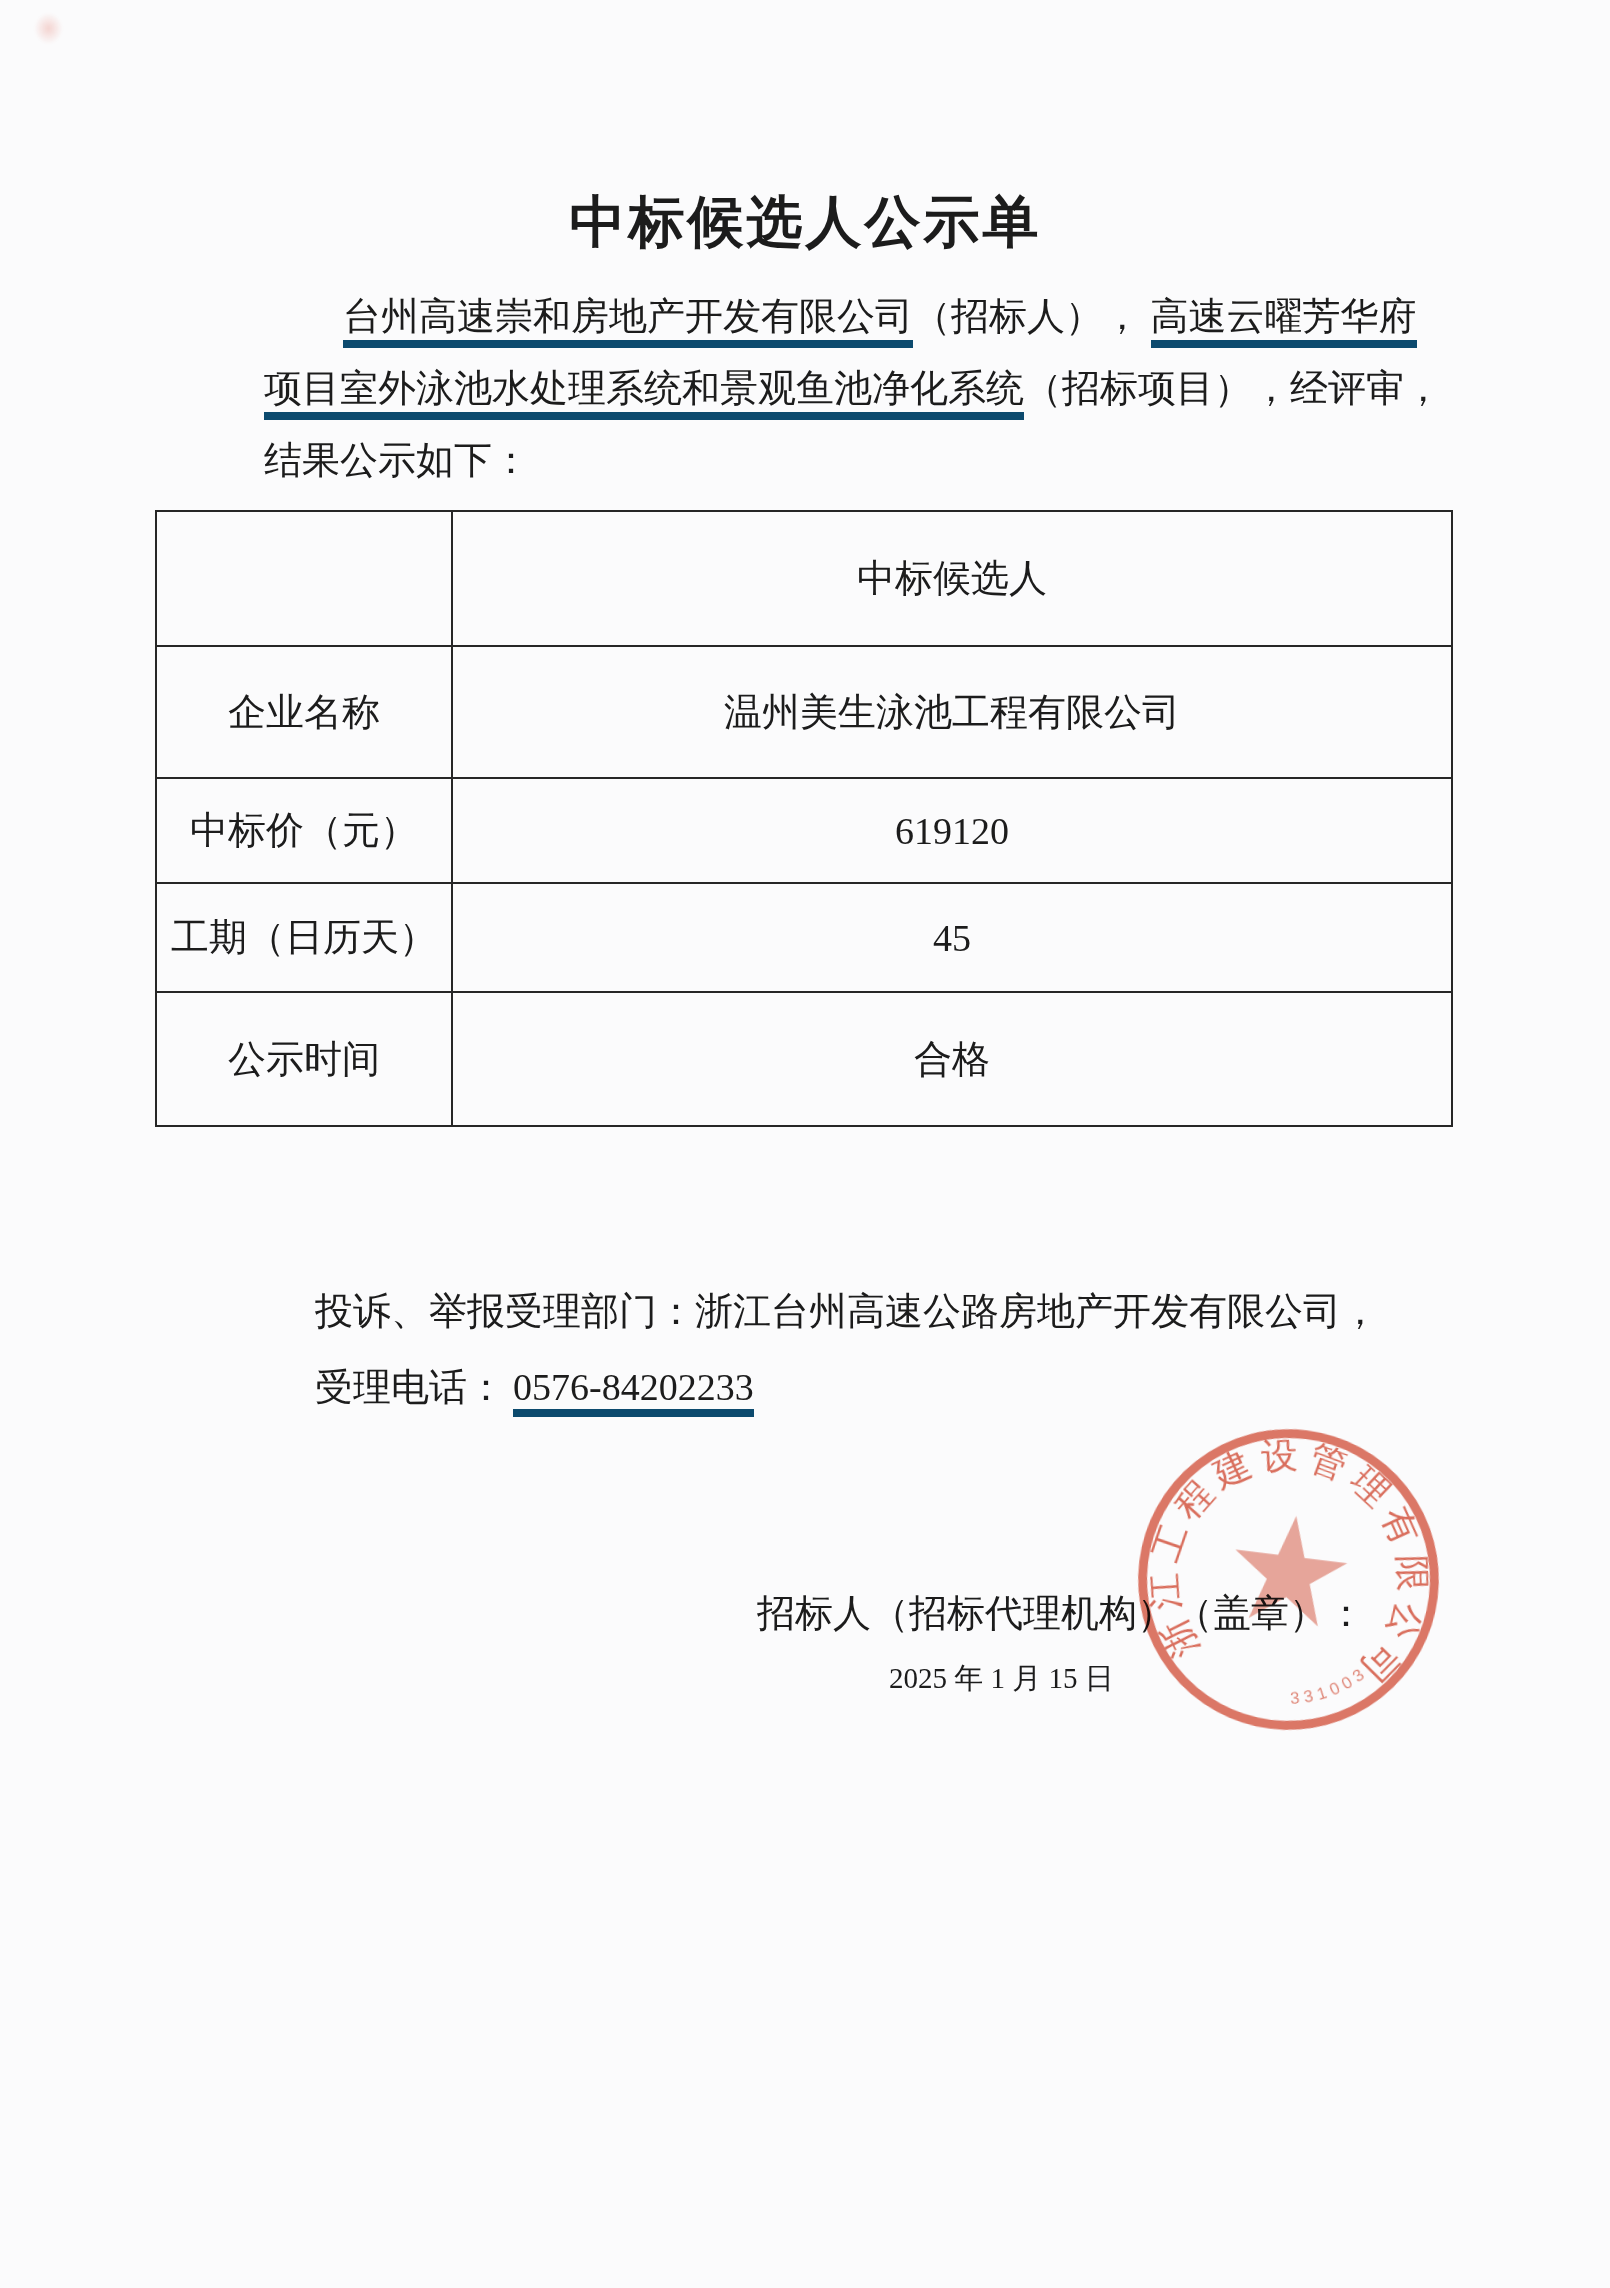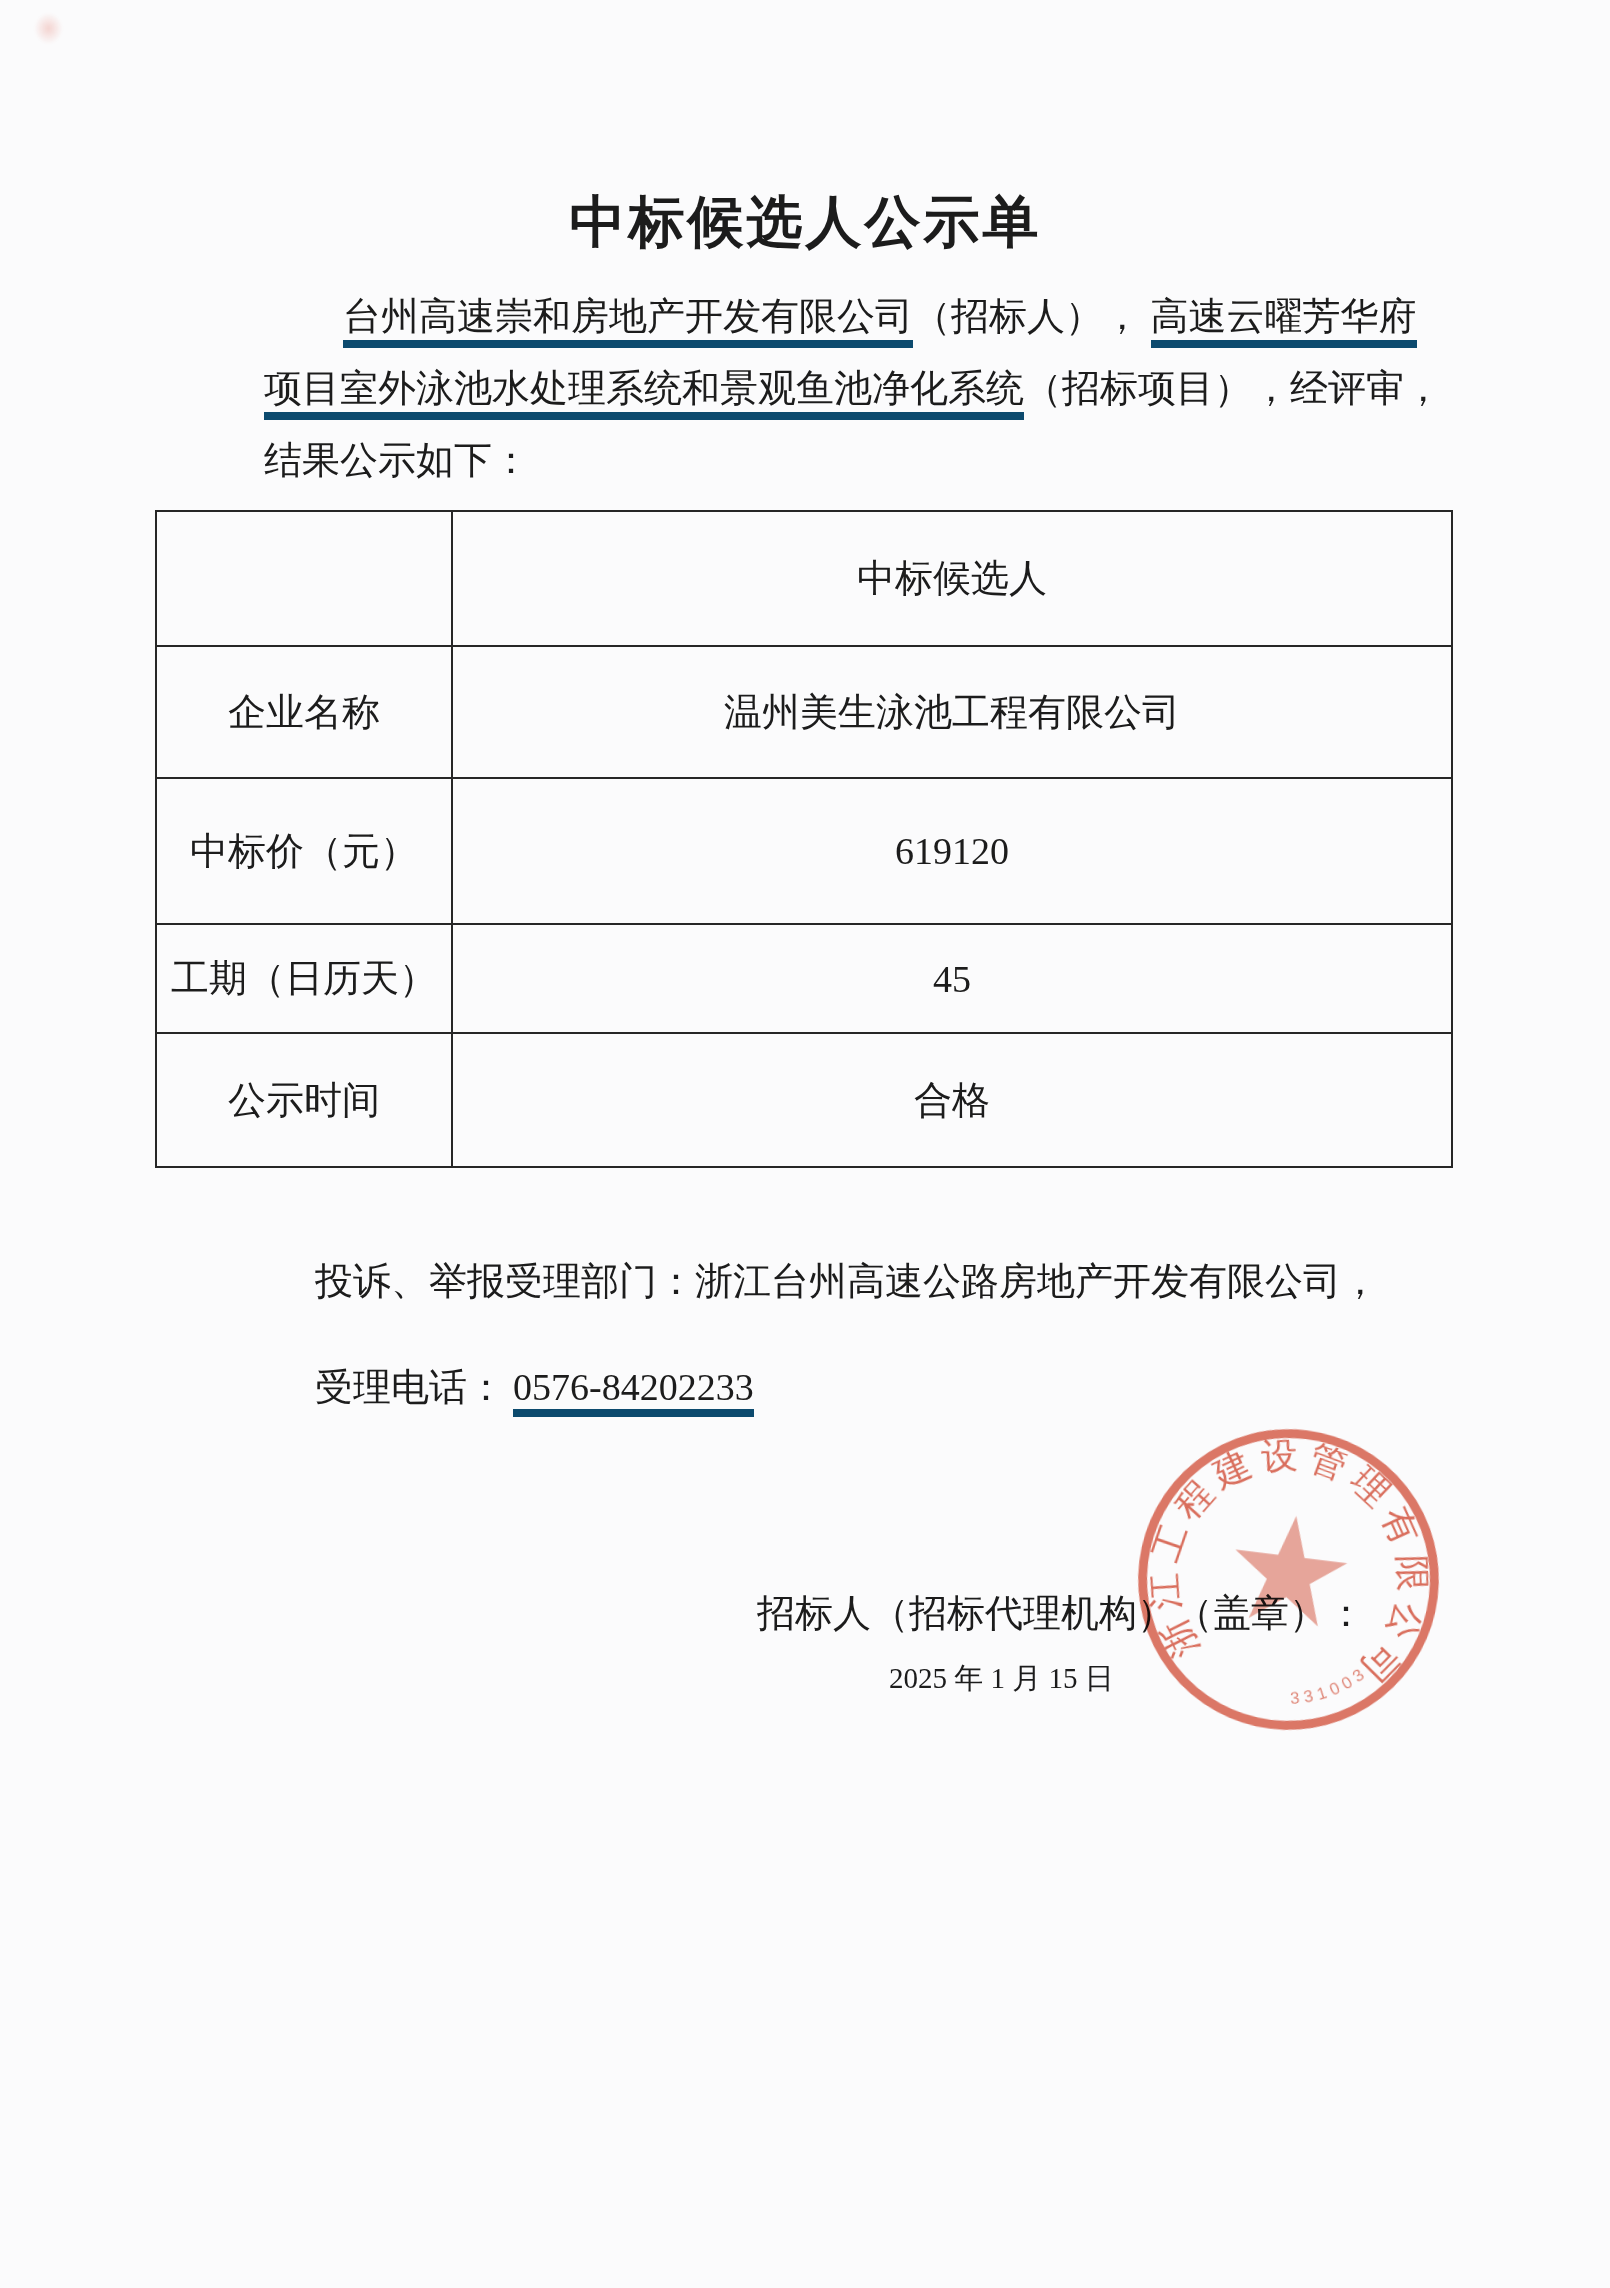--- a/index.html
+++ b/index.html
@@ -37,26 +37,26 @@
   }
   table.notice td{
     border:2.5px solid #262626;
     text-align:center;vertical-align:middle;
     font-size:38px;
     padding:0 5.9px;
   }
   td.c1{width:282px;margin-left:44px;}
   .r-h{height:135px;}
   .r-1{height:132px;}
-  .r-2{height:146px;}
+  .r-2{height:105px;}
   .r-3{height:109px;}
   .r-4{height:134px;}
   .r-5{height:115px;}
   .complaint{
-    position:absolute;left:315px;top:1256px;
+    position:absolute;left:315px;top:1286px;
     font-size:38px;white-space:nowrap;
   }
   .phone{
     position:absolute;left:315px;top:1362px;
     font-size:38px;white-space:nowrap;
   }
   .phone .u{padding-bottom:1px;margin-left:8px;}
   .sig-label{
     position:absolute;left:757px;top:1588px;
     font-size:38px;white-space:nowrap;

